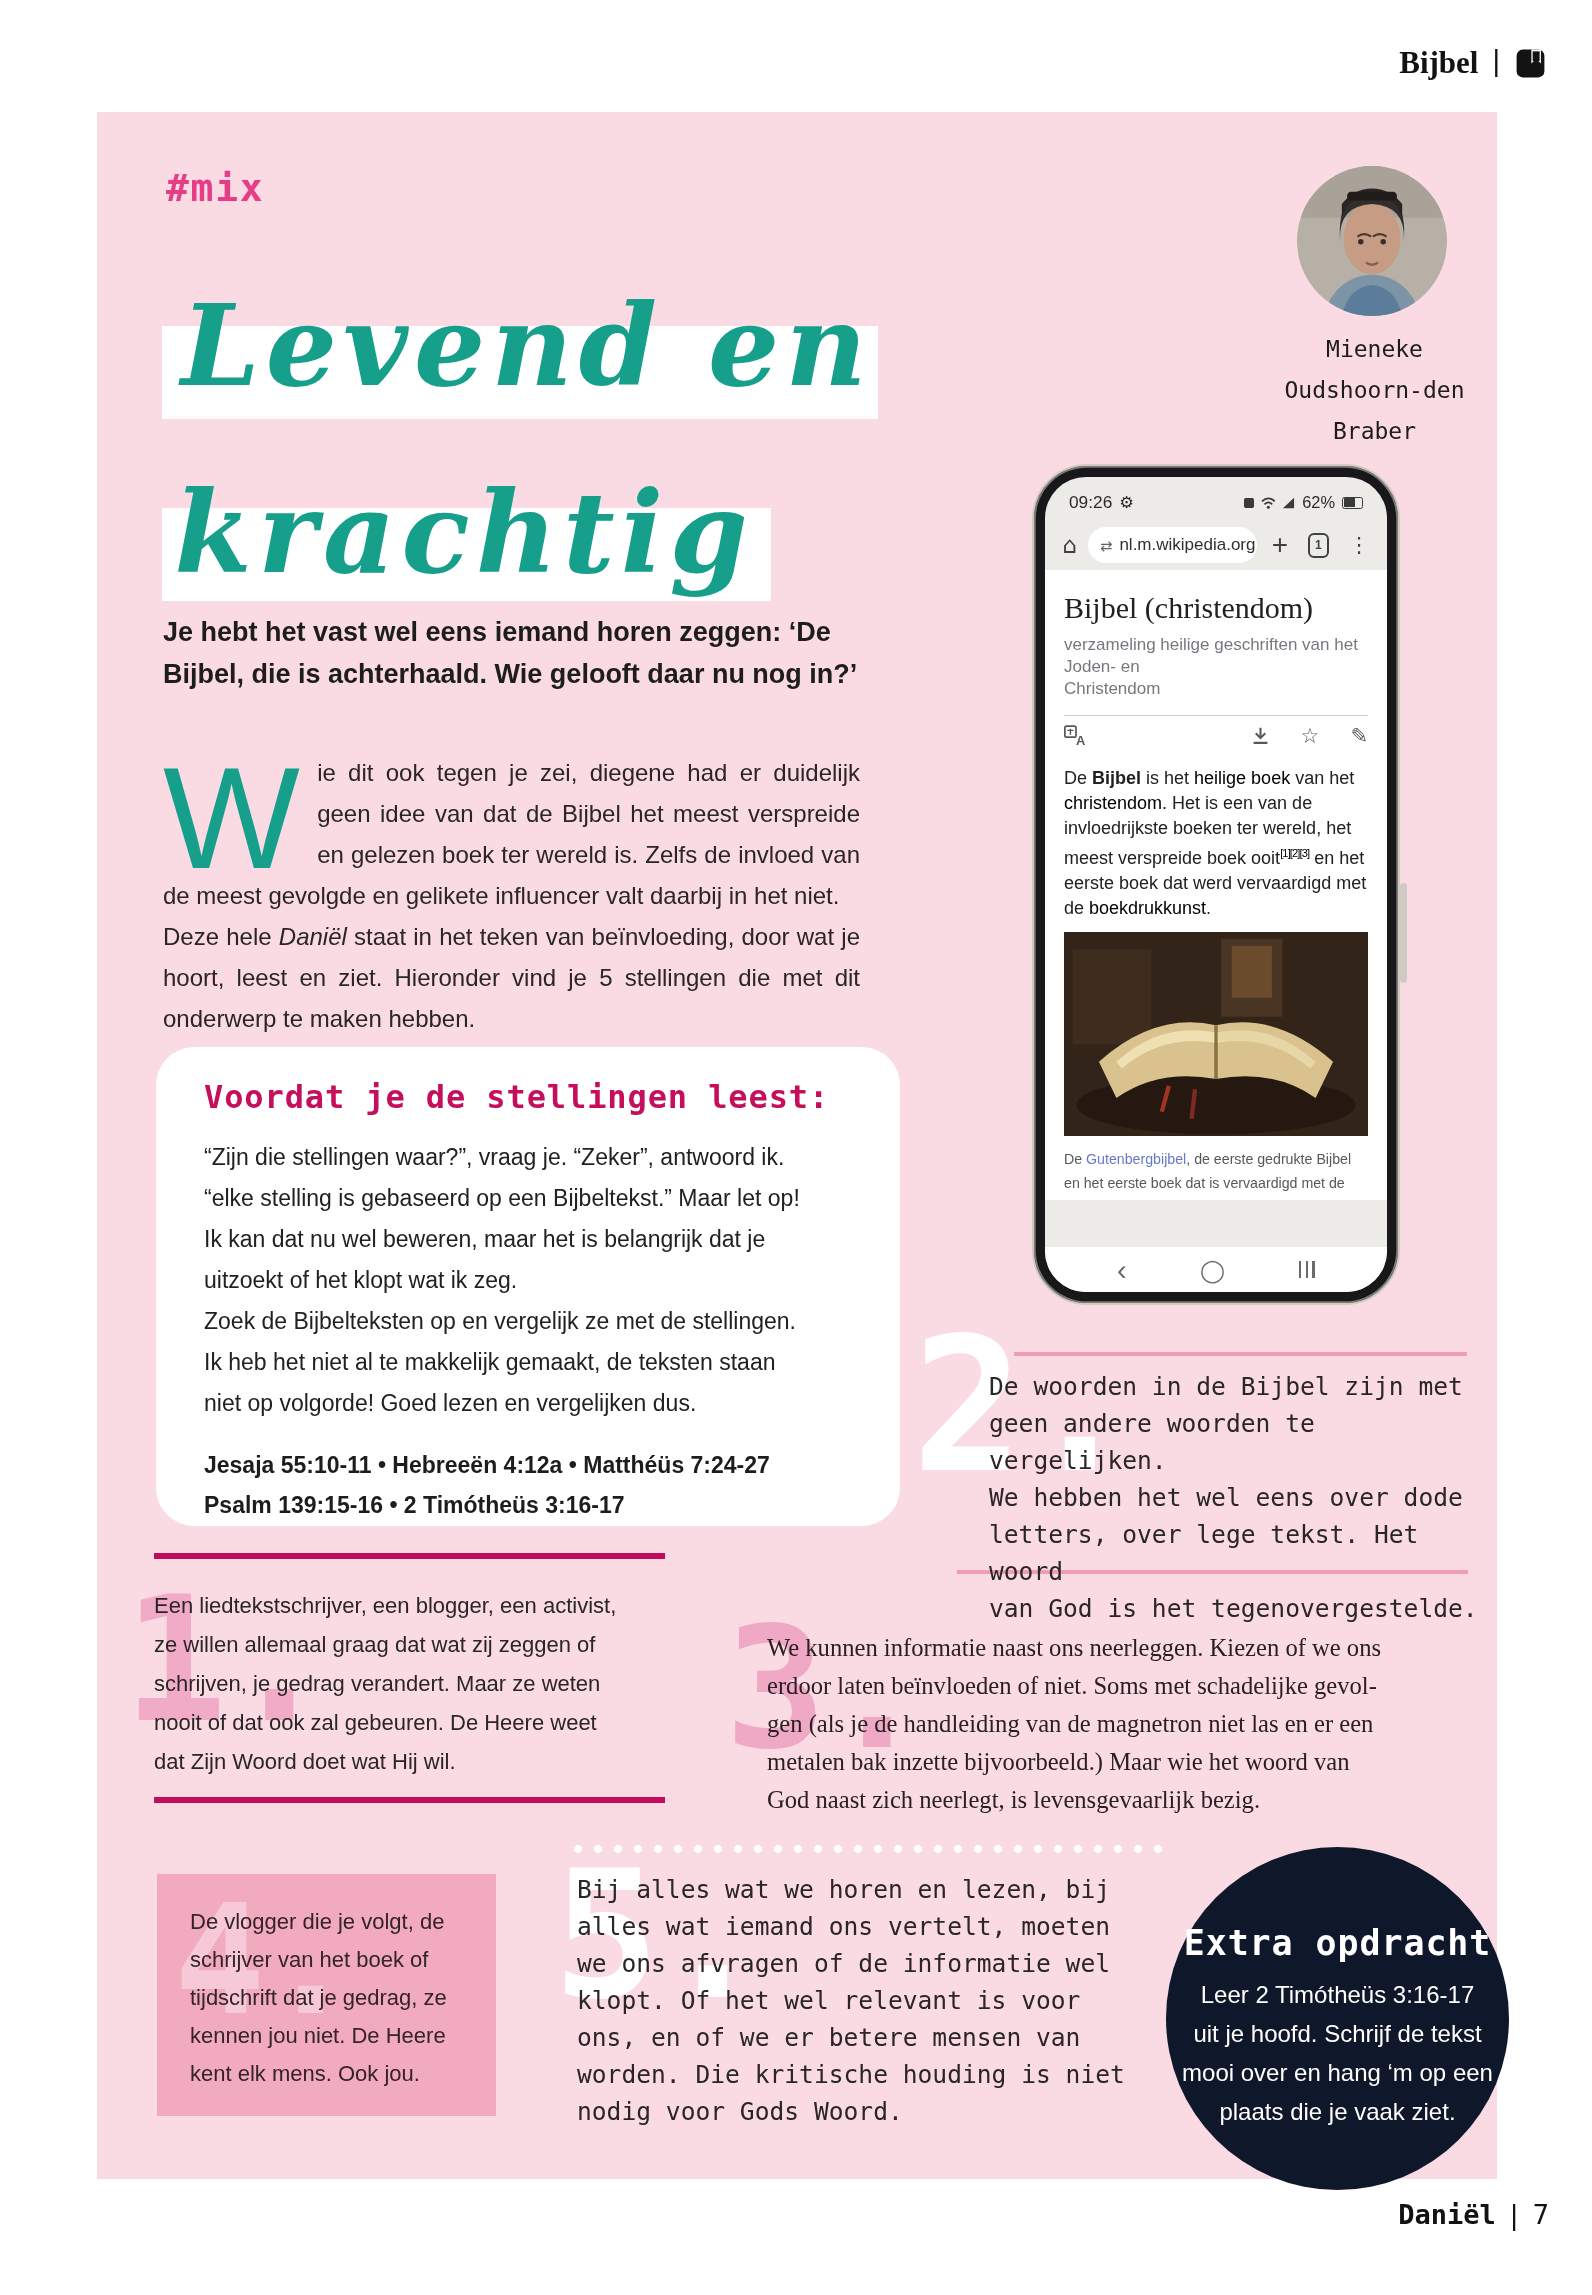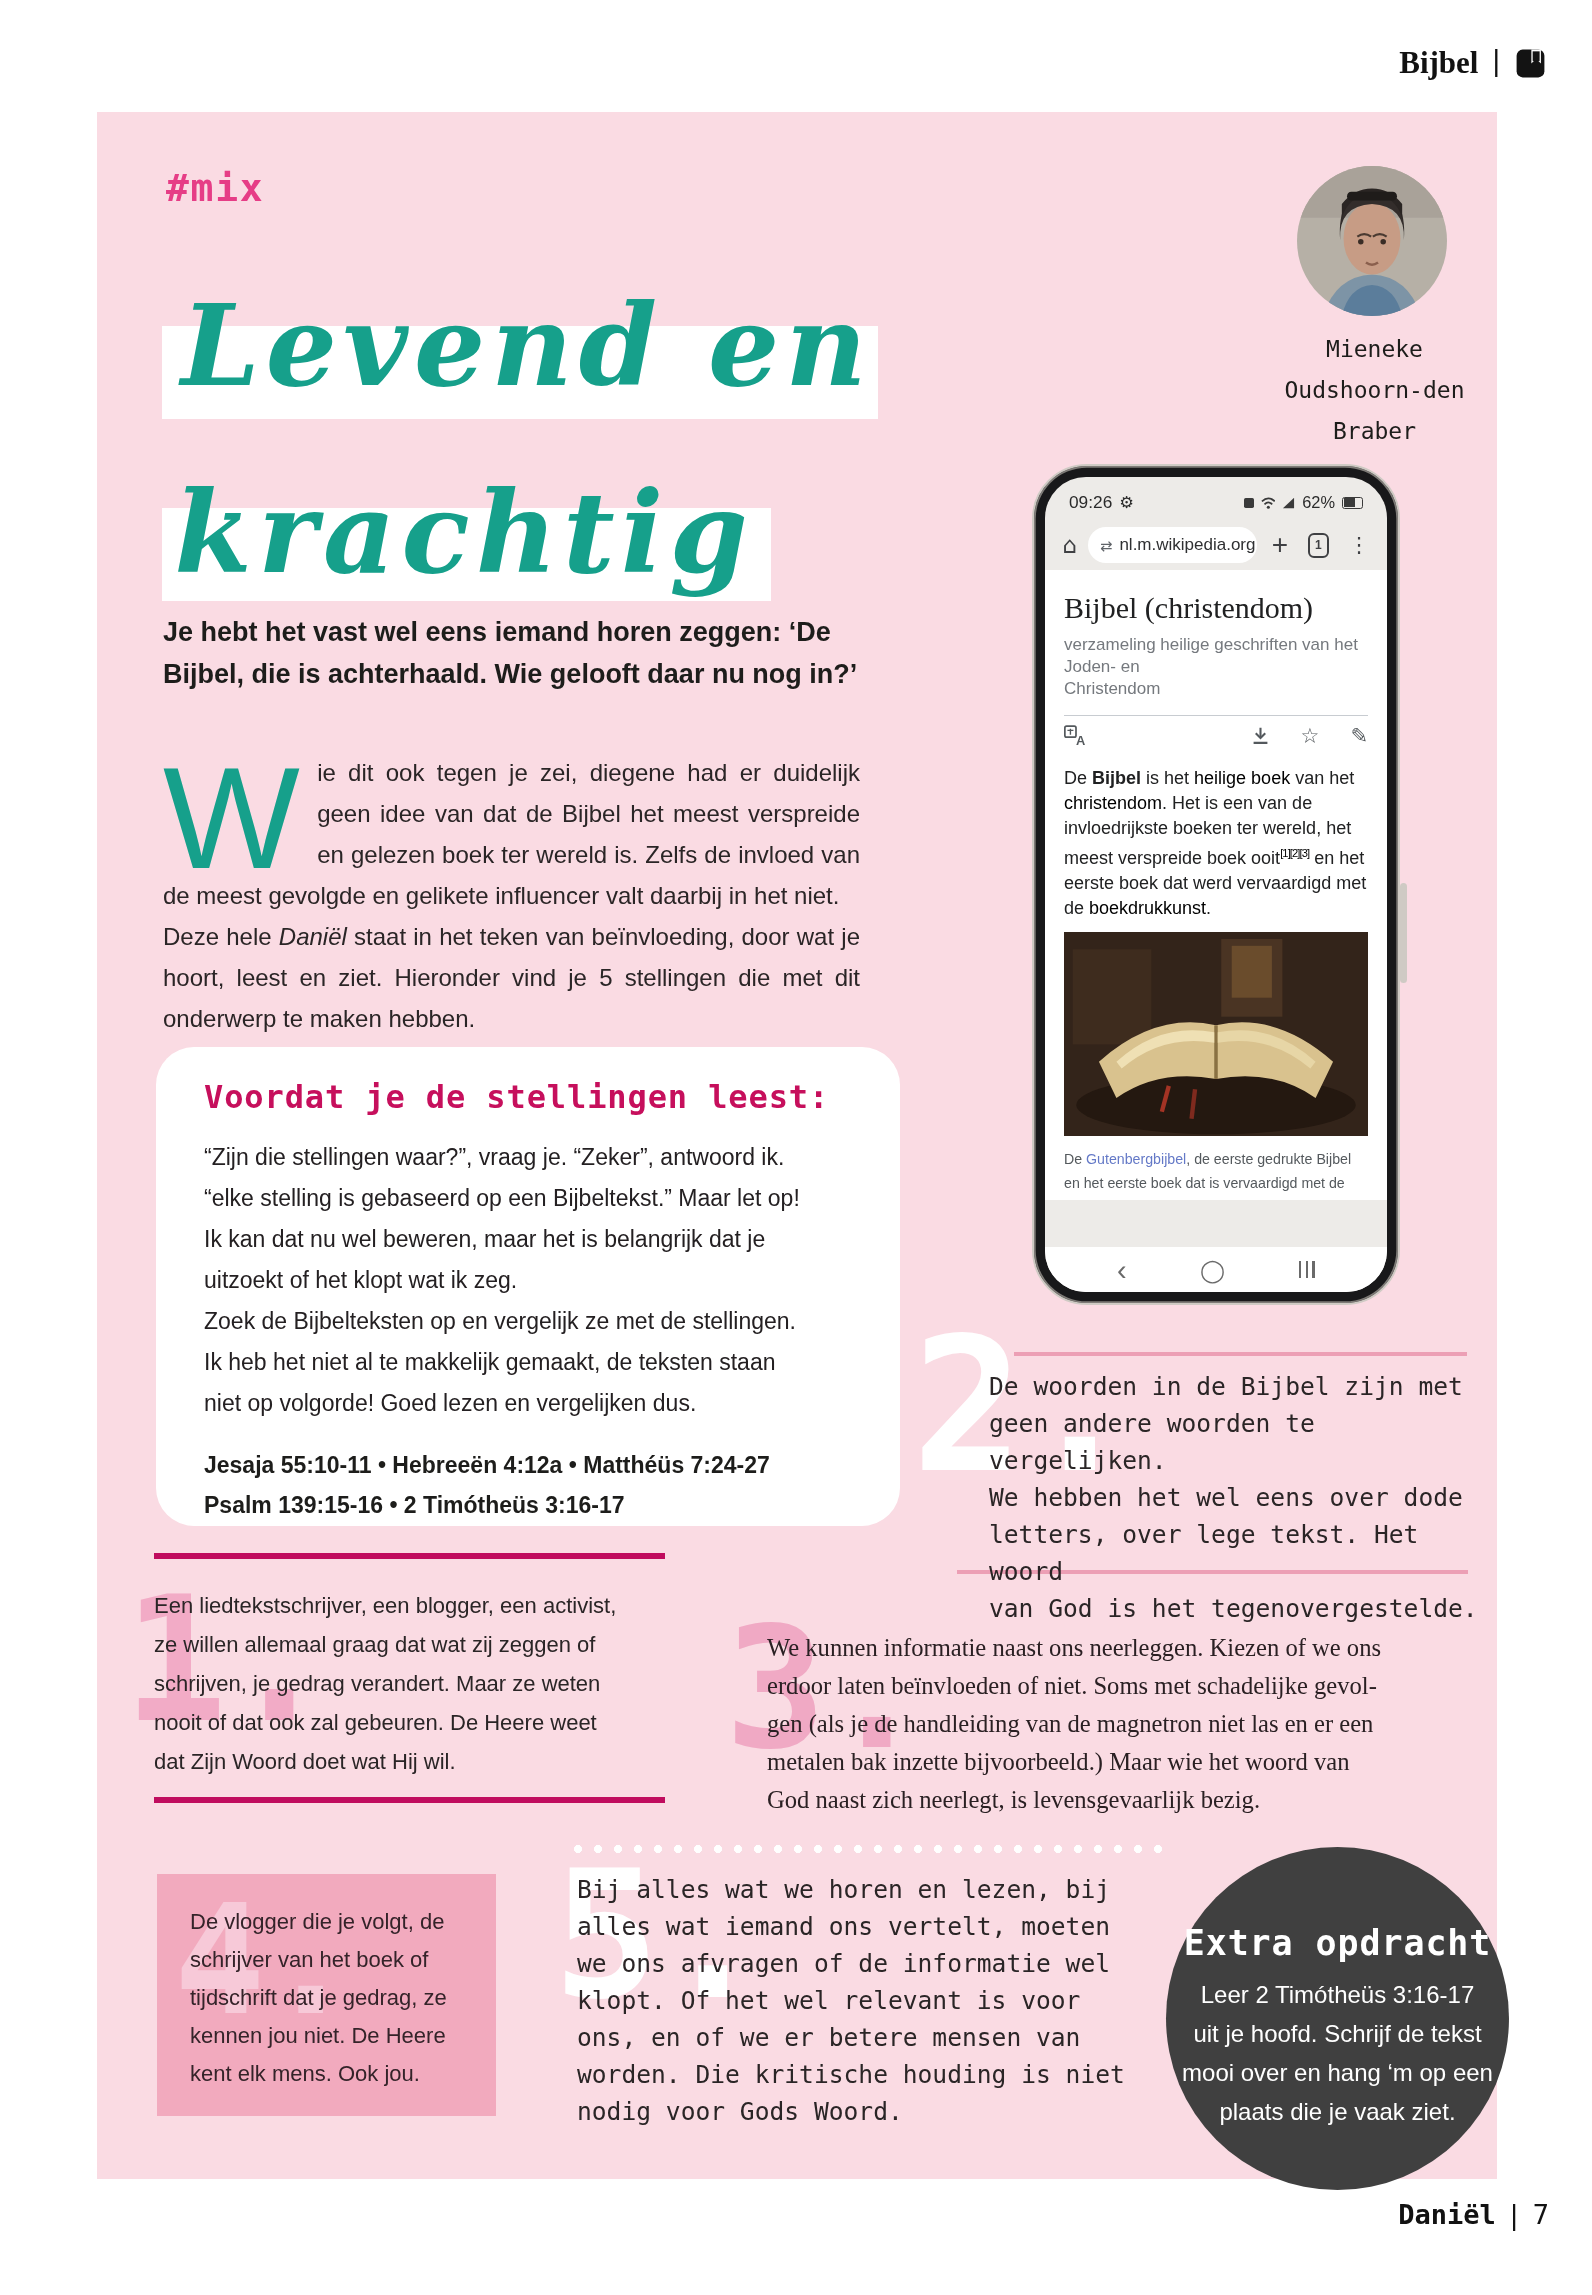--- a/index.html
+++ b/index.html
@@ -82,21 +82,21 @@
           font-family:"DejaVu Sans Mono",monospace;font-weight:bold;line-height:1;}
   .st4-text{left:33px;top:29px;font-size:22px;line-height:38px;color:#342329;position:absolute;
             white-space:pre-line;z-index:1;}
 
   .st5-wm{left:456px;top:1736px;font-size:177px;color:#ffffff;}
   .st5-text{left:480px;top:1759px;font-family:"DejaVu Sans Mono",monospace;font-size:24.6px;
             line-height:37px;color:#2a2526;}
 
   
   .extra{position:absolute;left:1069px;top:1735px;width:343px;height:343px;border-radius:50%;
-         background:#404040;color:#ffffff;text-align:center;box-sizing:border-box;padding-top:76px;z-index:2;}
+         background:#0f172a;color:#ffffff;text-align:center;box-sizing:border-box;padding-top:76px;z-index:2;}
   .extra-title{font-family:"DejaVu Sans Mono",monospace;font-weight:bold;font-size:35px;letter-spacing:0.9px;}
   .extra-body{margin-top:12px;font-size:24px;line-height:39px;white-space:pre-line;}
 
   
   .footer{position:absolute;top:2199px;right:43px;display:flex;align-items:baseline;gap:10.4px;
           font-family:"DejaVu Sans Mono",monospace;font-size:27px;color:#121212;}
   .footer .bk{font-weight:bold;}
   .footer .sep{font-weight:200;}
 
   

